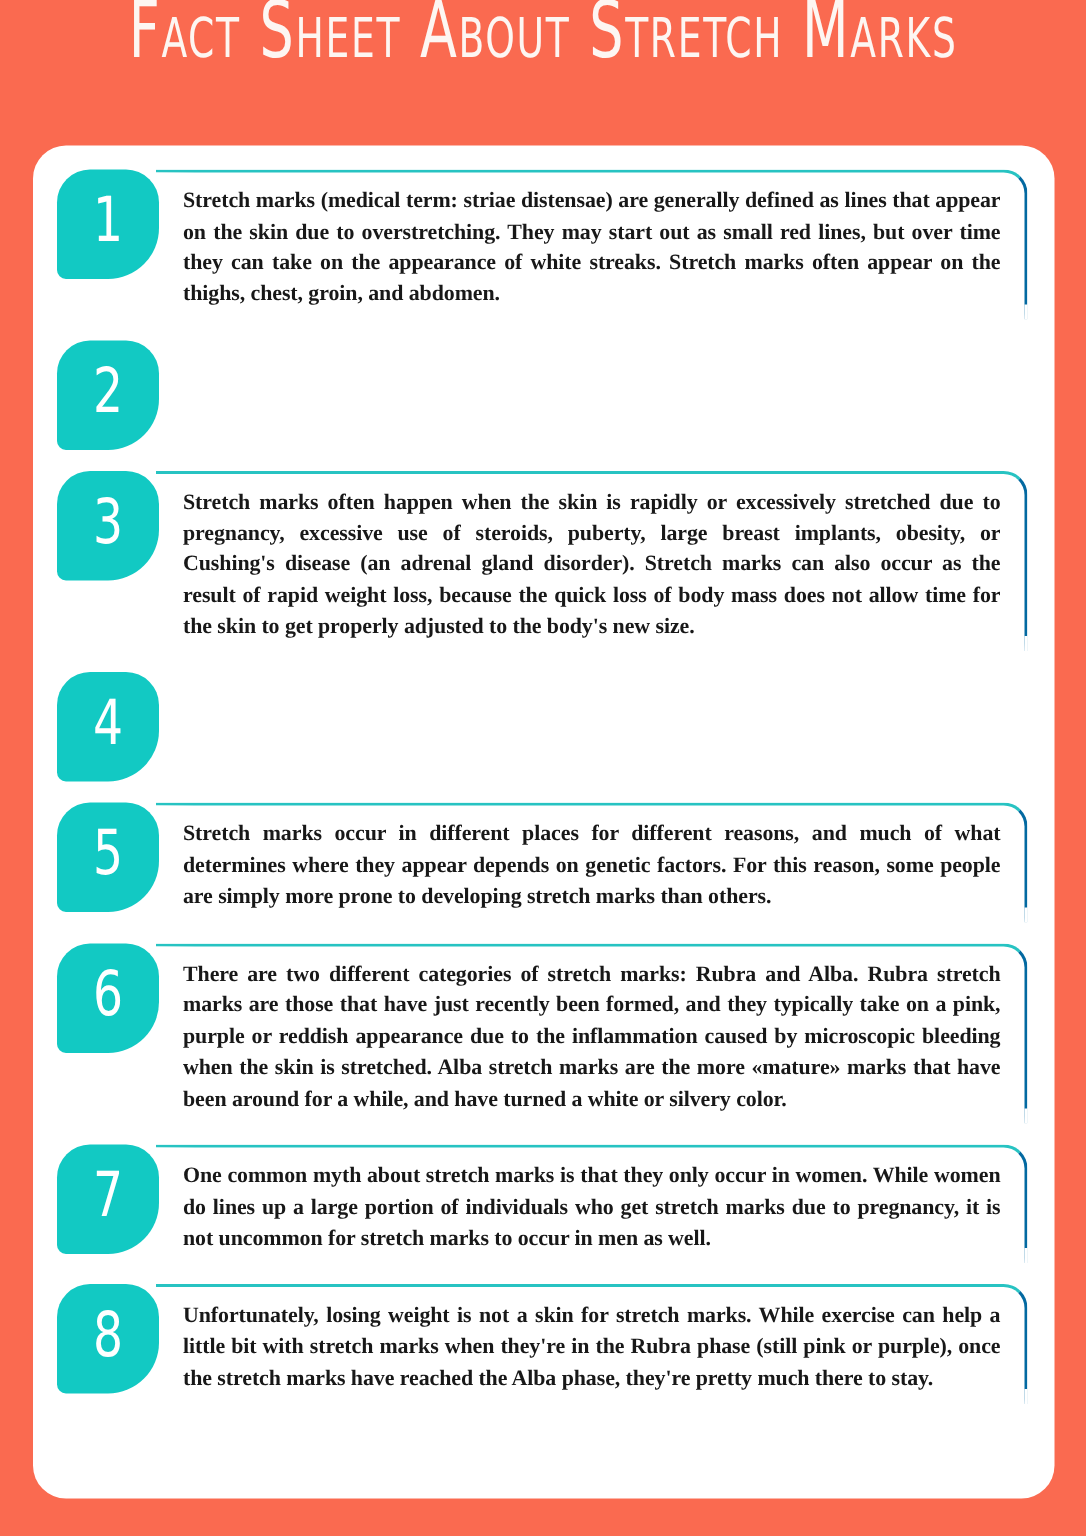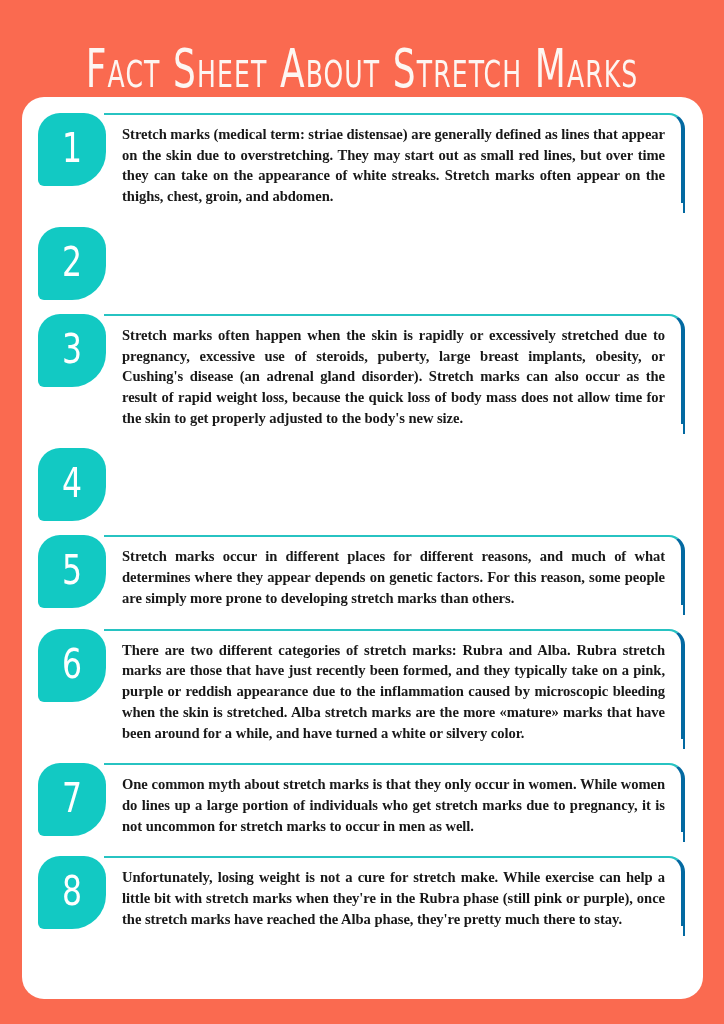--- a/index.html
+++ b/index.html
@@ -19,21 +19,21 @@
     position: relative;
     width: 724px;
     height: 1024px;
     background: #fa6a50;
   }
 
   
   .title-bar {
     height: 97px;
     display: flex;
-    align-items: flex-end;
+    align-items: flex-start;
     justify-content: center;
     padding-bottom: 6px;
   }
 
   .poster-title {
     font-family: "DejaVu Sans Condensed", "Liberation Sans Narrow", "Liberation Sans", sans-serif;
     font-weight: 300;
     font-size: 43px;
     letter-spacing: 1.2px;
     color: #fdf6f2;
@@ -90,21 +90,21 @@
     color: #ffffff;
     line-height: 1;
     transform: scaleY(1.18) translateY(-1px);
   }
 
   .panel {
     flex: 1 1 auto;
     position: relative;
     min-height: 73px;
     border-top: 2px solid #27c3c2;
-    border-right: 4px solid #0369a1;
+    border-right: 2px solid #0369a1;
     border-top-right-radius: 16px;
     margin-left: -2px;
     padding: 9px 16px 6px 18px;
   }
 
   .panel-text {
     font-family: "Liberation Serif", serif;
     font-weight: bold;
     font-size: 14.6px;
     line-height: 1.42;
@@ -192,20 +192,20 @@
         <div class="panel">
           <p class="panel-text">One common myth about stretch marks is that they only occur in women. While women do lines up a large portion of individuals who get stretch marks due to pregnancy, it is not uncommon for stretch marks to occur in men as well.</p>
         </div>
       </div>
 
       <div class="fact">
         <div class="badge">
           <span class="badge-num">8</span>
         </div>
         <div class="panel">
-          <p class="panel-text">Unfortunately, losing weight is not a cure for stretch make. While exercise can help a little bit with stretch marks when they're in the Rubra phase (still pink or purple), once the stretch marks have reached the Alba phase, they're pretty much there to stay.</p>
+          <p class="panel-text">Unfortunately, losing weight is not a skin for stretch marks. While exercise can help a little bit with stretch marks when they're in the Rubra phase (still pink or purple), once the stretch marks have reached the Alba phase, they're pretty much there to stay.</p>
         </div>
       </div>
 
     </div>
   </div>
 
 </div>
 
 </body></html>

